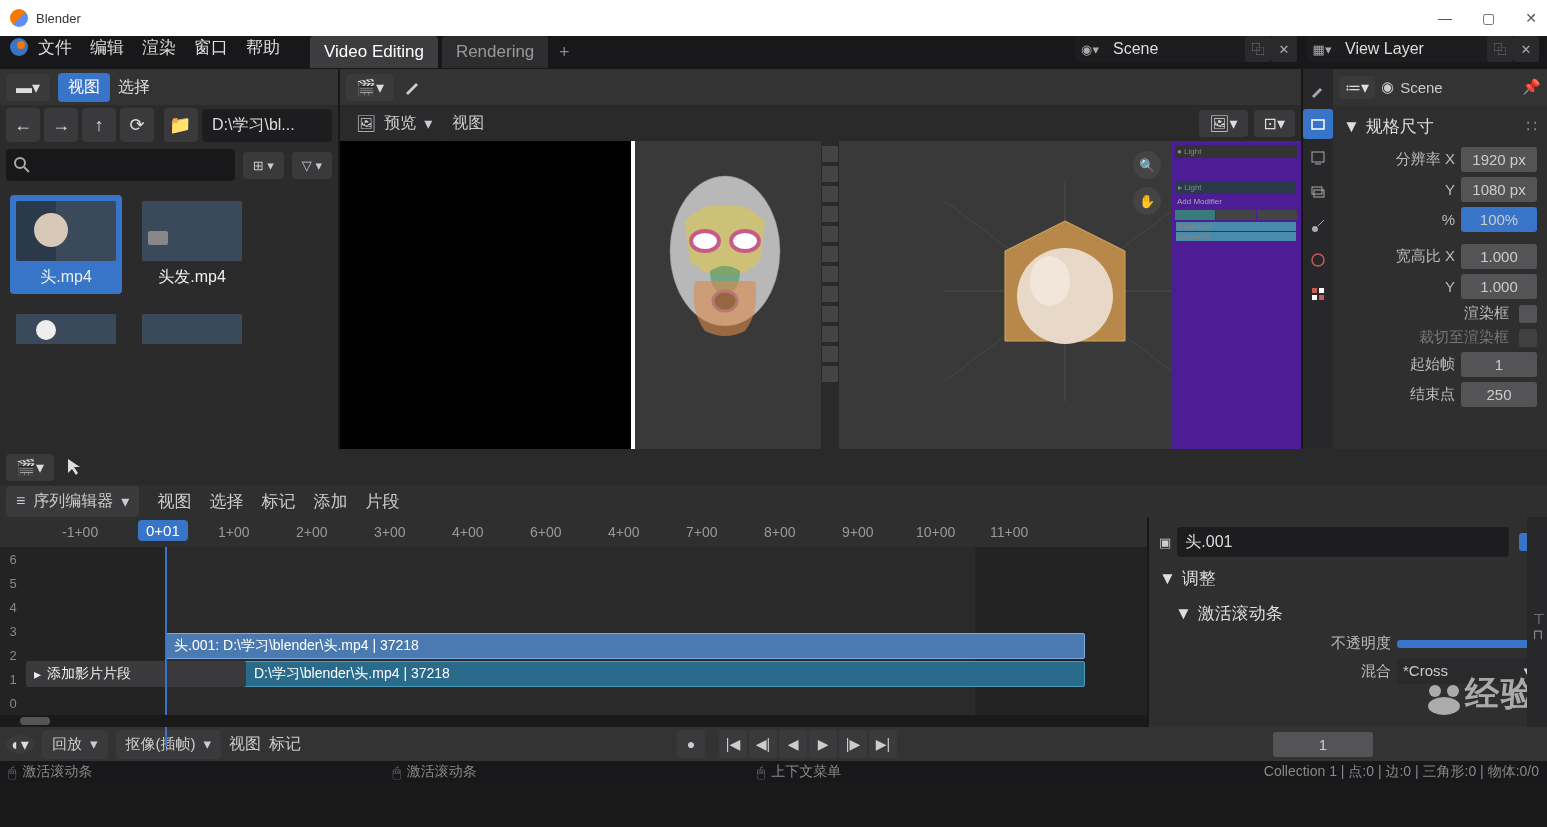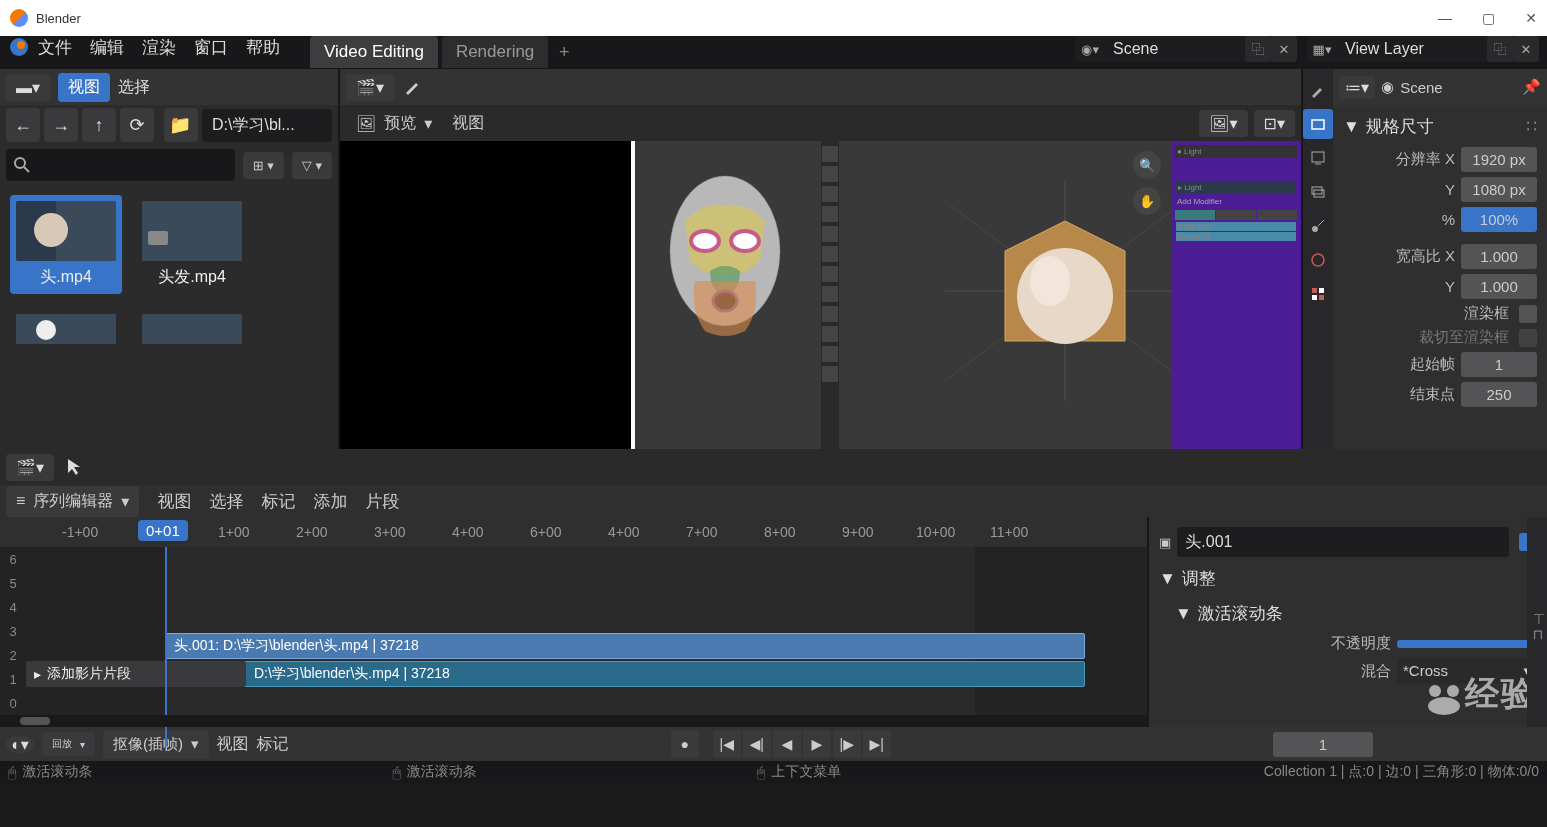--- a/index.html
+++ b/index.html
@@ -467,21 +467,21 @@
           <circle cx="28" cy="15" r="6" fill="rgba(255,255,255,0.6)"></circle>
           <ellipse cx="19" cy="30" rx="16" ry="9" fill="rgba(255,255,255,0.6)"></ellipse>
         </svg><span>经验</span>
     </div>
     <div style="position:absolute;right:0;top:0;width:20px;height:100%;background:#28282a;writing-mode:vertical-rl;text-align:center;padding-top:10px;font-size:14px;color:#888">⊢ ⊏</div>
   </div>
 </div>
 
 <div class="bottom-bar">
   <div class="hdr-btn" style="border-radius:50%;width:28px;padding:0;text-align:center">◐▾</div>
-  <div class="dropdown" style="background:#3a3a3c;font-size:10px">
+  <div class="dropdown" style="background:#3a3a3c;font-size:15px">
       <span>回放</span>
       <span>▾</span>
     </div>
   <div class="dropdown" style="background:#3a3a3c;font-size:15px">
       <span>抠像(插帧)</span>
       <span>▾</span>
     </div>
   <span style="font-size:16px">视图</span>
   <span style="font-size:16px">标记</span>
   <div class="play-controls">

